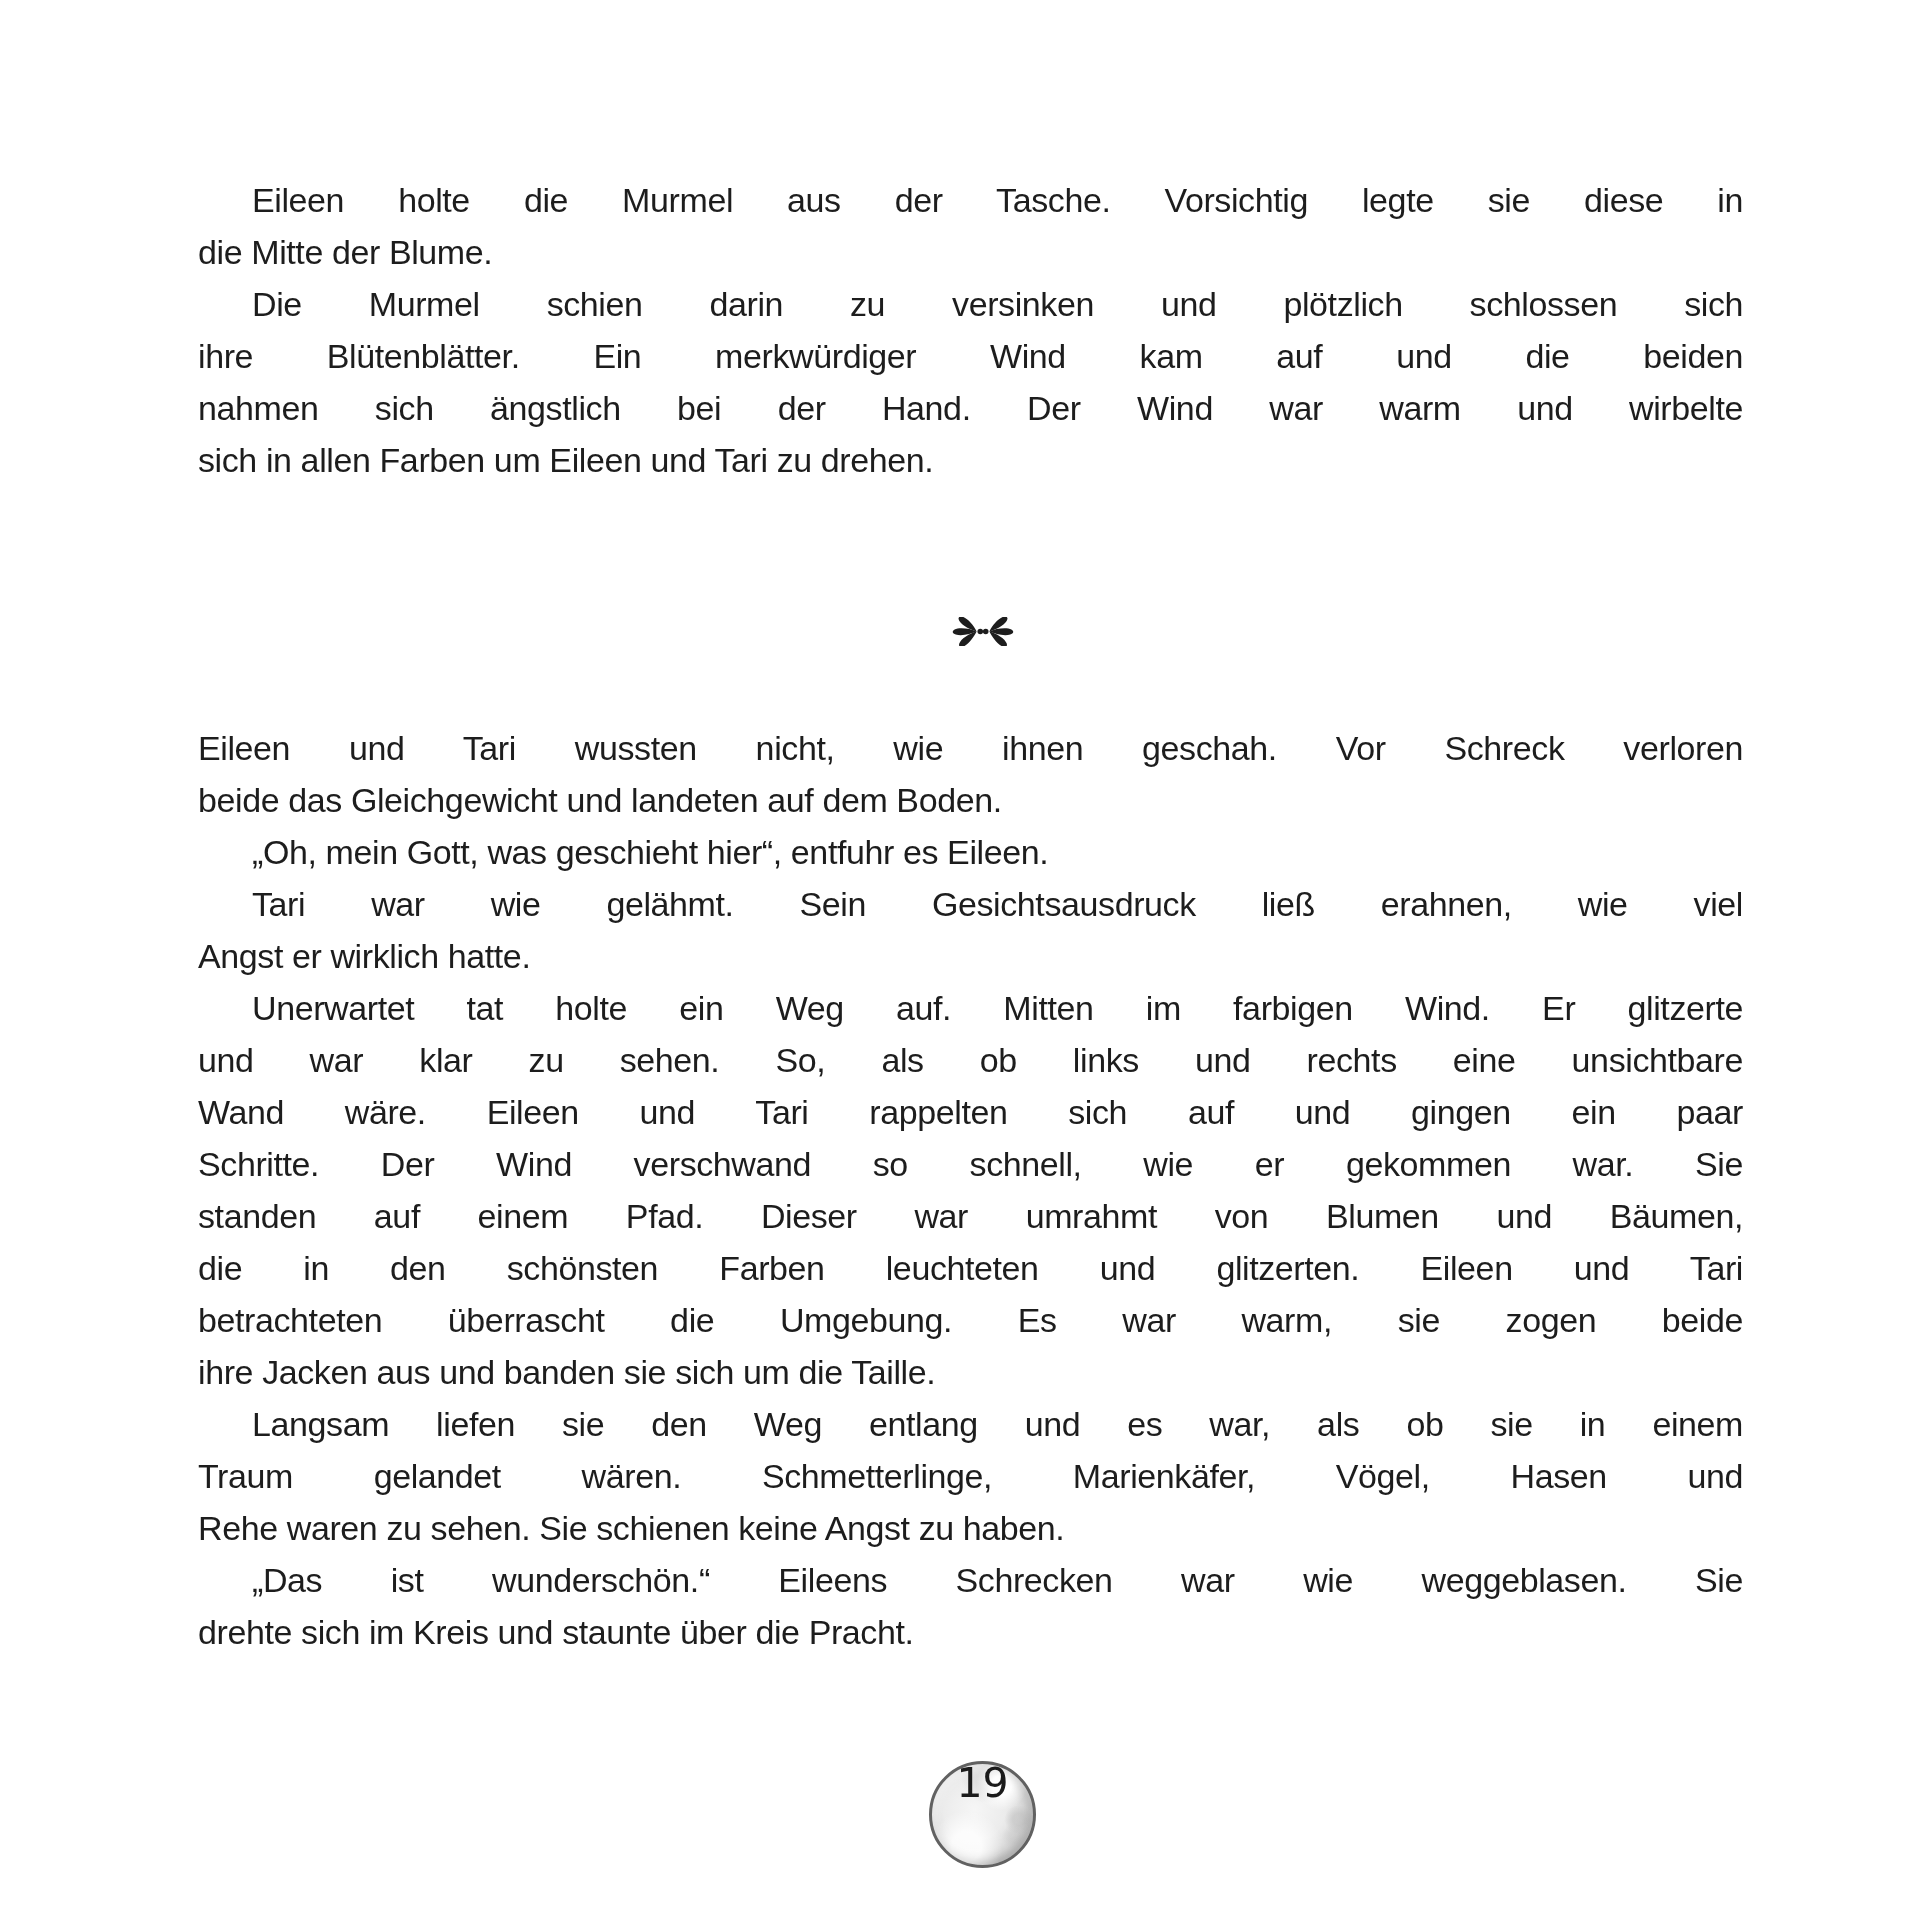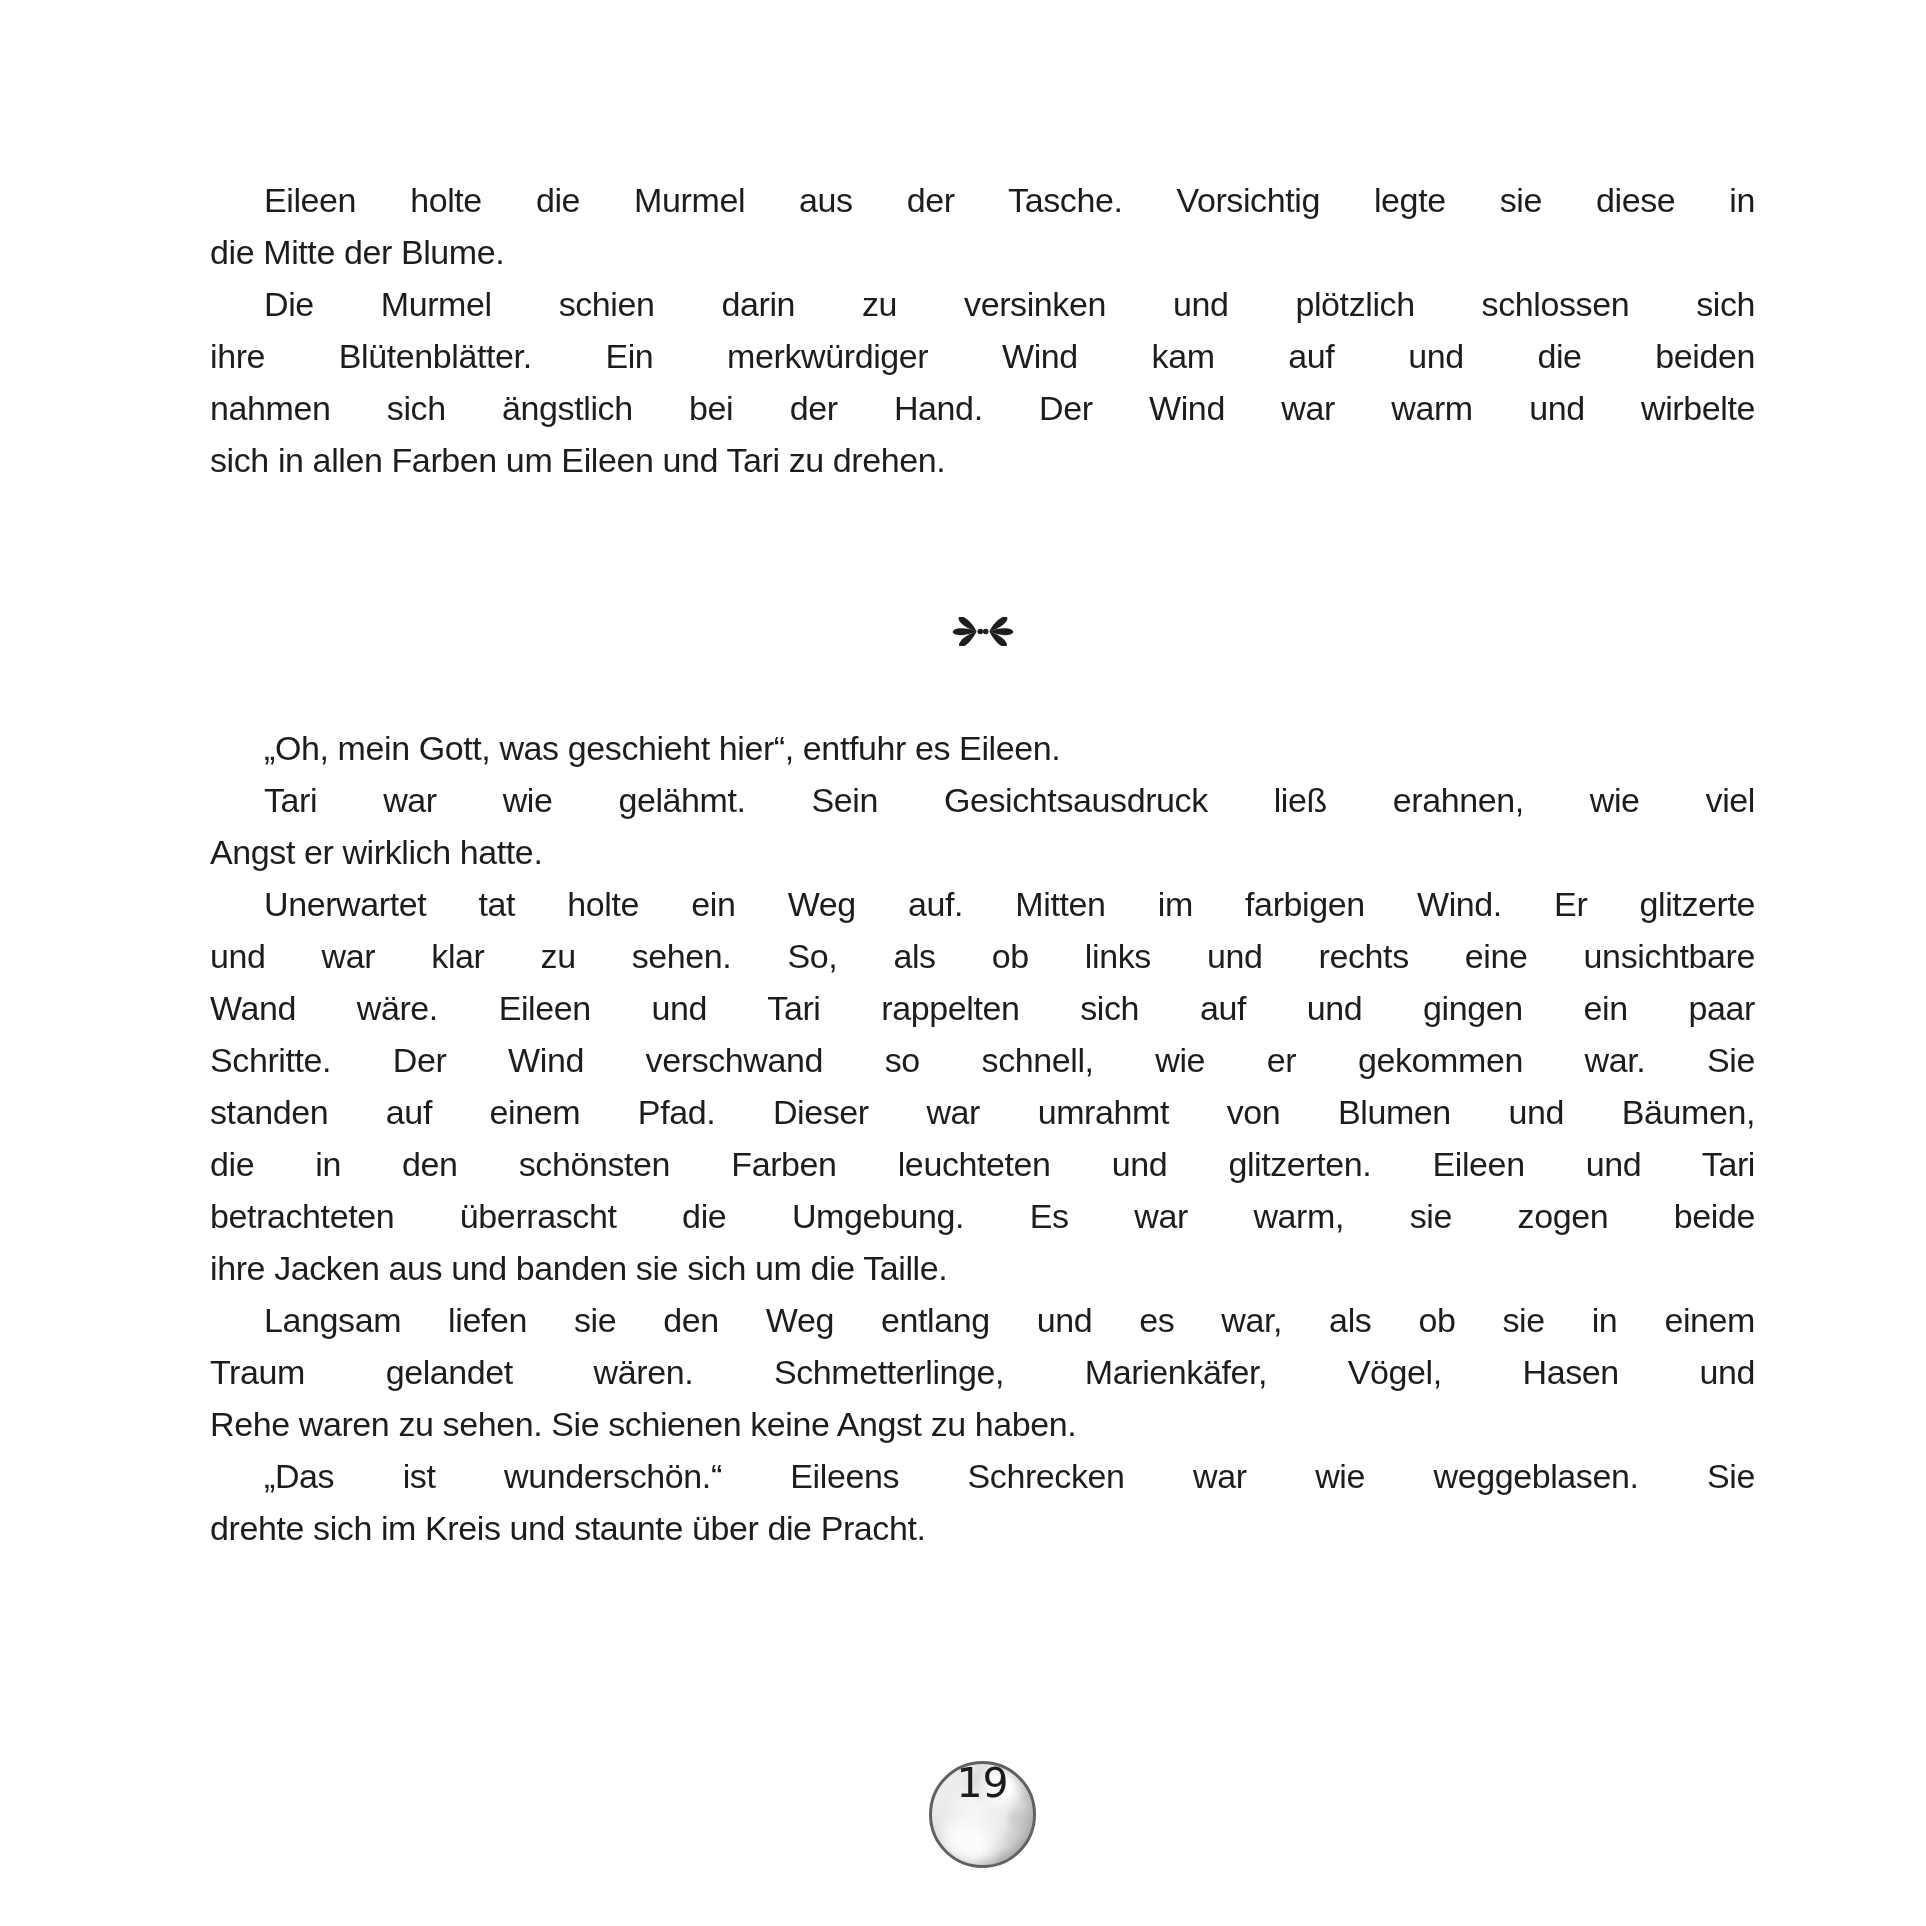--- a/index.html
+++ b/index.html
@@ -11,21 +11,21 @@
     position: relative;
     width: 1926px;
     height: 1926px;
     font-family: "Liberation Sans", "DejaVu Sans", sans-serif;
     overflow: hidden;
   }
 
   
   .text-section {
     position: absolute;
-    left: 210px;
+    left: 198px;
     width: 1545px;
     color: #1d1d1d;
     font-size: 34px;
     letter-spacing: -0.4px;
   }
   #section-0 { top: 174px; }
   #section-1 { top: 722px; }
 
   .paragraph { margin: 0; padding: 0; }
 
@@ -126,20 +126,24 @@
       </g>
 
       <circle cx="73.2" cy="36" r="7"></circle>
       <circle cx="86.8" cy="36" r="7"></circle>
     </g>
   </svg>
 </div>
 
 <main class="text-section" id="section-1">
     <div class="paragraph">
+      <div class="line">Eileen und Tari wussten nicht, wie ihnen geschah. Vor Schreck verloren</div>
+      <div class="line last">beide das Gleichgewicht und landeten auf dem Boden.</div>
+    </div>
+    <div class="paragraph">
       <div class="line last indent">„Oh, mein Gott, was geschieht hier“, entfuhr es Eileen.</div>
     </div>
     <div class="paragraph">
       <div class="line indent">Tari war wie gelähmt. Sein Gesichtsausdruck ließ erahnen, wie viel</div>
       <div class="line last">Angst er wirklich hatte.</div>
     </div>
     <div class="paragraph">
       <div class="line indent">Unerwartet tat holte ein Weg auf. Mitten im farbigen Wind. Er glitzerte</div>
       <div class="line">und war klar zu sehen. So, als ob links und rechts eine unsichtbare</div>
       <div class="line">Wand wäre. Eileen und Tari rappelten sich auf und gingen ein paar</div>

